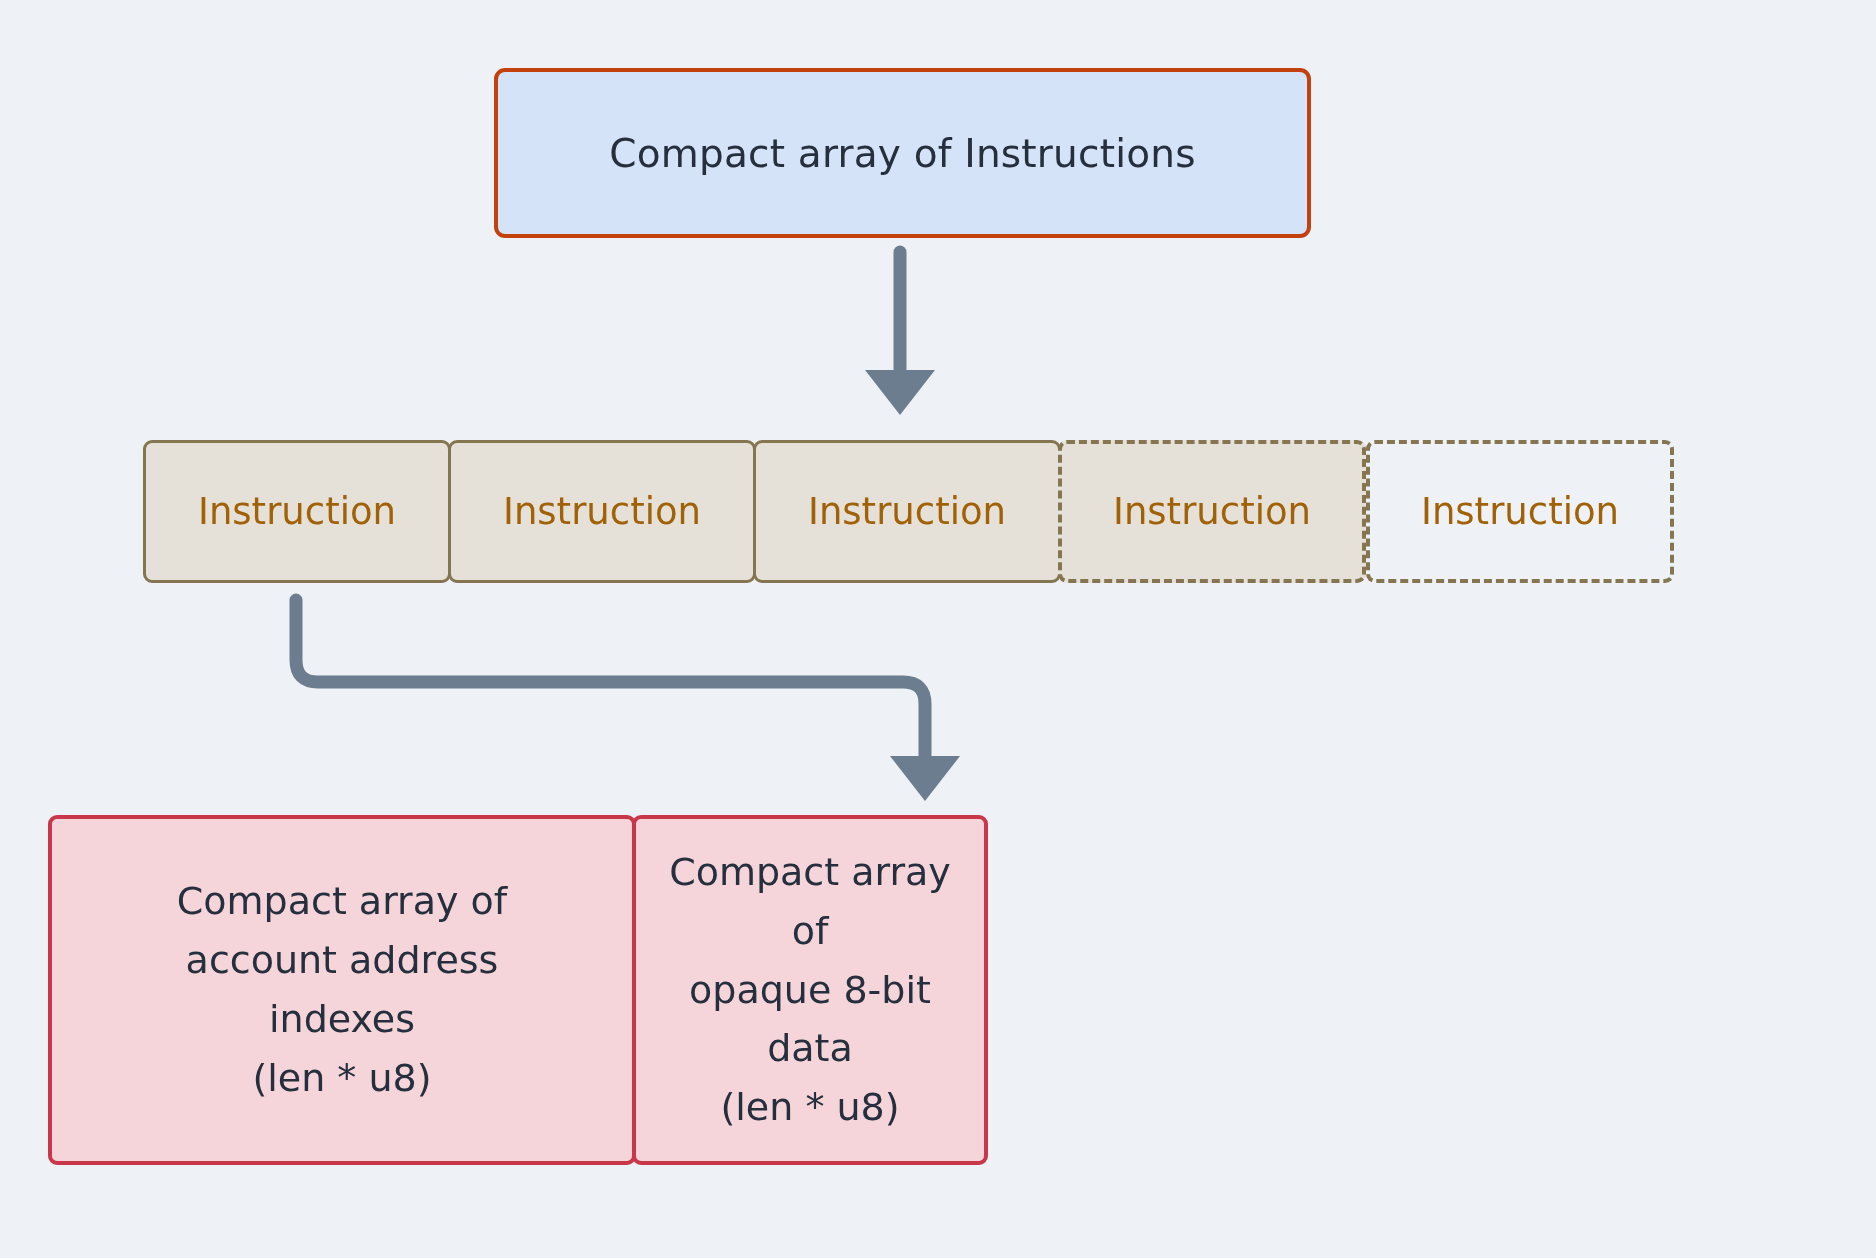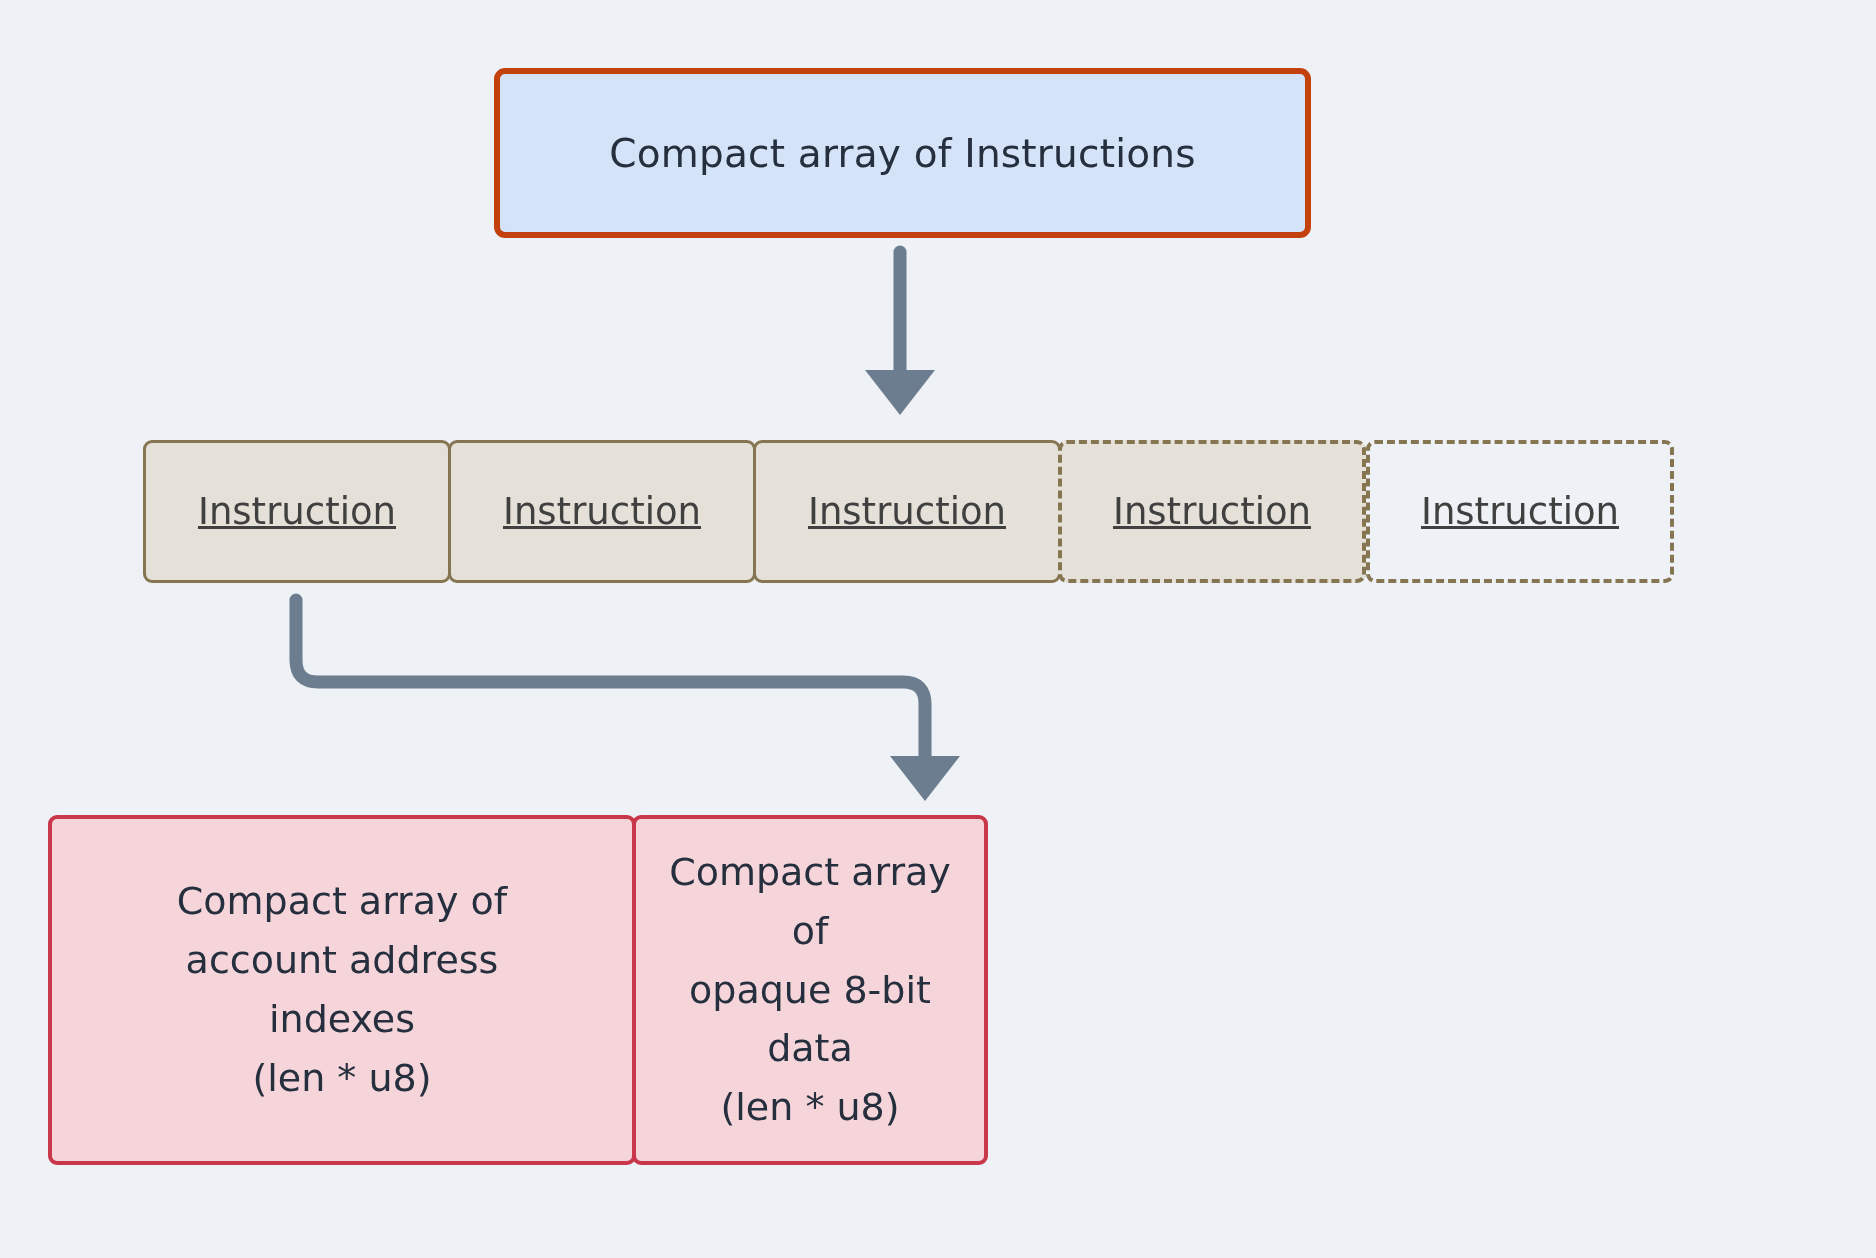--- a/index.html
+++ b/index.html
@@ -20,21 +20,21 @@
 
   
   .node-top {
     position: absolute;
     left: 494px;
     top: 68px;
     width: 817px;
     height: 170px;
     box-sizing: border-box;
     background: #d4e3f7;
-    border: 6px solid #c2410c;
+    border: 4px solid #c2410c;
     border-radius: 11px;
     display: flex;
     align-items: center;
     justify-content: center;
   }
   .node-top .label {
     font-size: 39px;
     color: #252f3e;
     letter-spacing: 0.2px;
     white-space: nowrap;
@@ -54,23 +54,22 @@
     box-sizing: border-box;
     display: flex;
     align-items: center;
     justify-content: center;
     margin-left: -3px;
     position: relative;
   }
   .instr-cell:first-child { margin-left: 0; }
   .instr-cell .label {
     font-size: 37px;
-    color: #404040;
+    color: #a16207;
     white-space: nowrap;
-    text-decoration: underline;
   }
   .instr-solid {
     background: #e5e0d8;
     border: 3px solid #857550;
     border-radius: 9px;
   }
   .instr-dashed-filled {
     background: #e5e0d8;
     border: 4px dashed #857550;
     border-radius: 9px;

